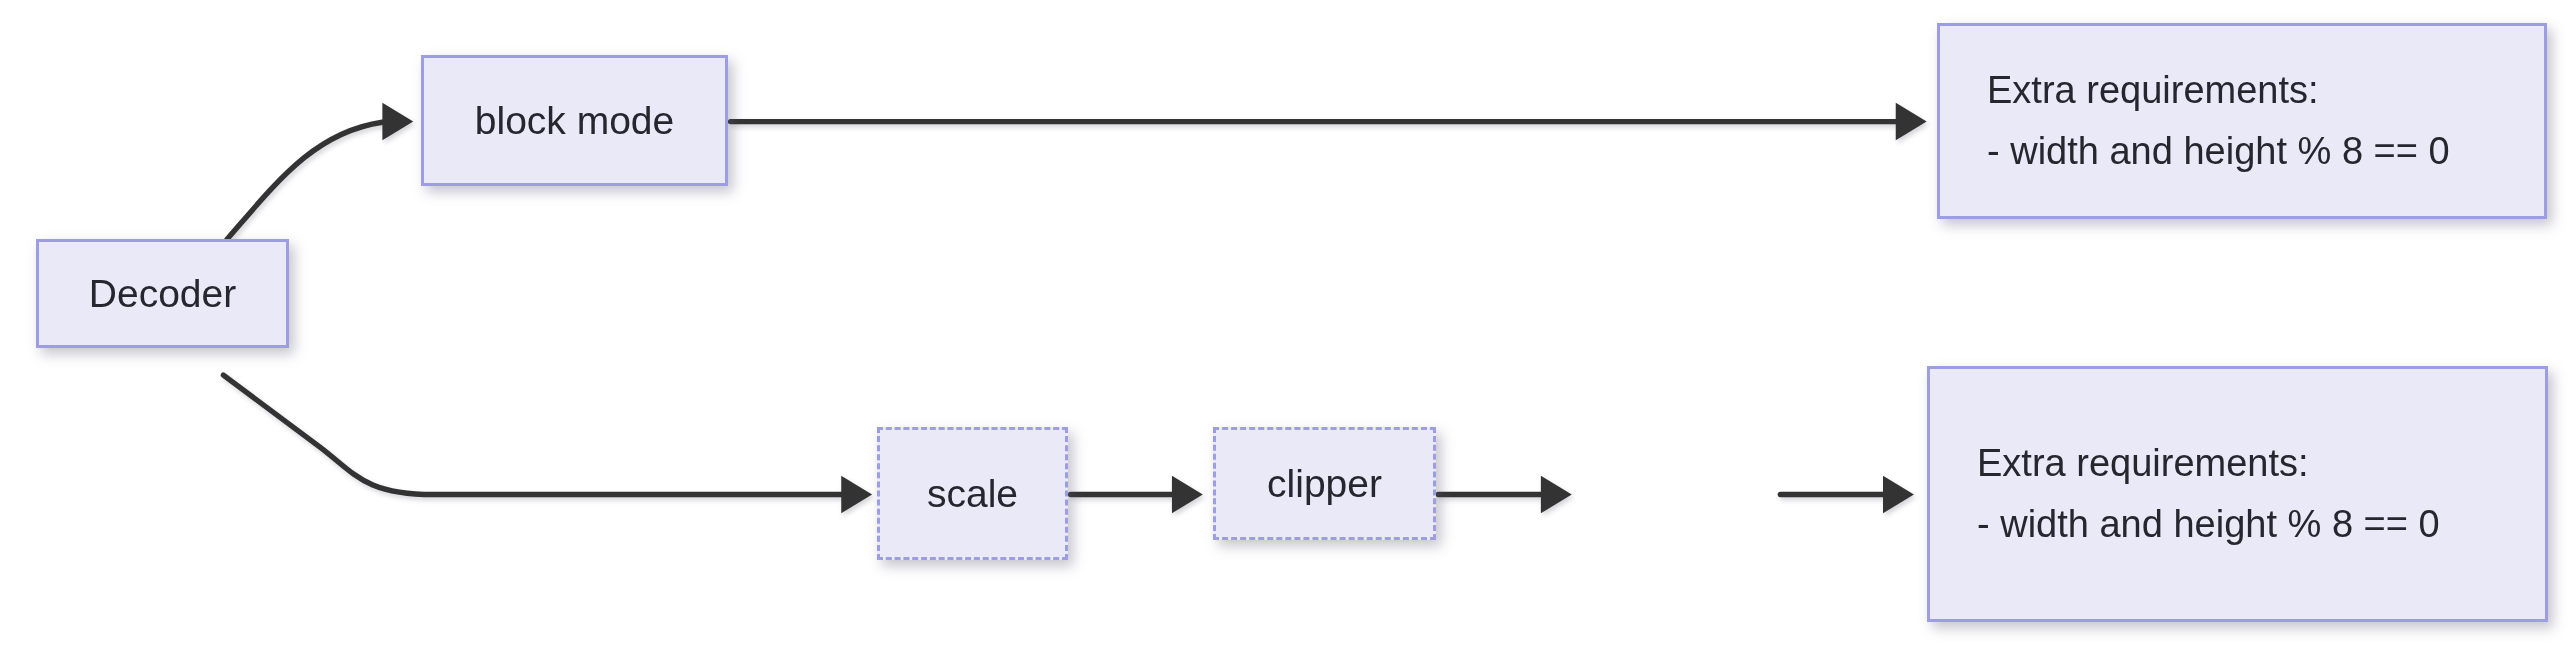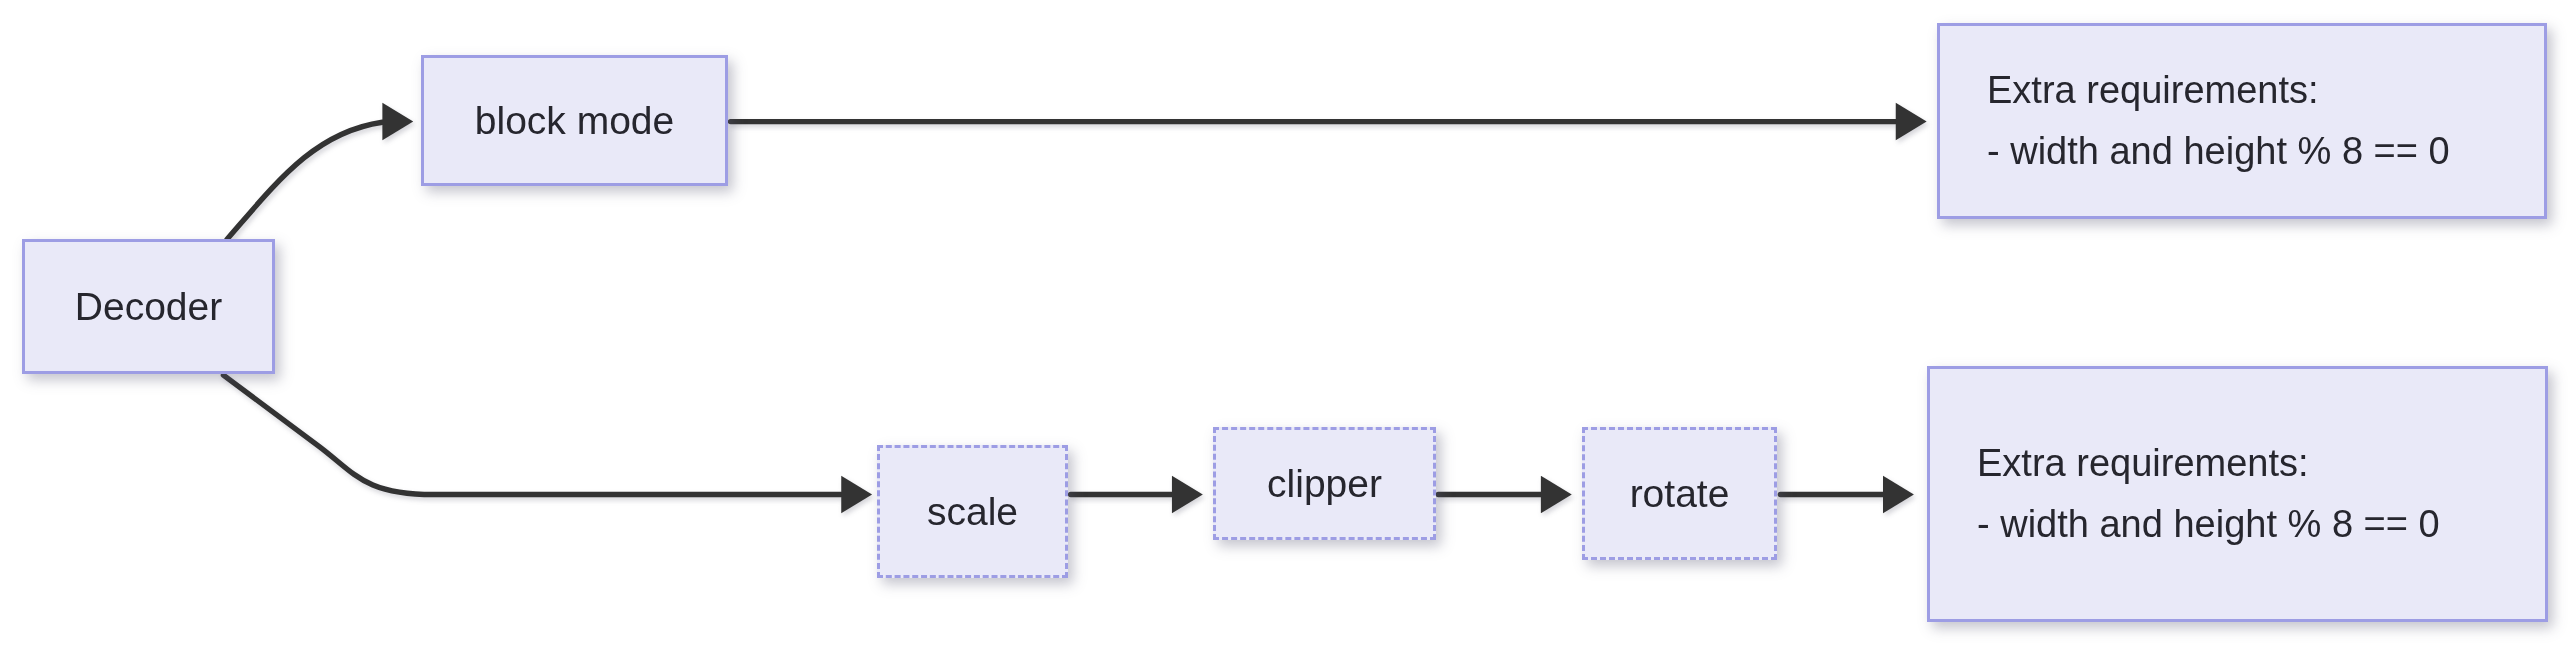--- a/index.html
+++ b/index.html
@@ -57,23 +57,23 @@
     align-items: flex-start;
     justify-content: center;
     padding-left: 47px;
     padding-right: 13.4px;
     font-size: 38px;
   }
   .node.note .line {
     line-height: 61px;
     white-space: nowrap;
   }
-  #node-decoder      { left:   22px; top: 239px; width: 253px; height: 135px; }
+  #node-decoder      { left:   36px; top: 239px; width: 253px; height: 109px; }
   #node-block-mode   { left:  421px; top:  55px; width: 307px; height: 131px; }
-  #node-scale        { left: 877px; top: 445px; width: 191px; height: 133px; }
+  #node-scale        { left: 877px; top: 427px; width: 191px; height: 133px; }
   #node-clipper      { left: 1213px; top: 427px; width: 223px; height: 113px; }
   #node-rotate       { left: 1582px; top: 427px; width: 195px; height: 133px; }
   #node-extra-top    { left: 1937px; top:  23px; width: 610px; height: 196px; }
   #node-extra-bottom { left: 1927px; top: 366px; width: 621px; height: 256px; }
 </style>
 </head>
 <body>
 
 <div class="canvas">
 
@@ -119,23 +119,20 @@
   </div>
 
   <div class="node dashed" id="node-scale">
     <span class="label">scale</span>
   </div>
 
   <div class="node dashed" id="node-clipper">
     <span class="label">clipper</span>
   </div>
 
-  <div class="node dashed" id="node-rotate">
-    <span class="label">rotate</span>
-  </div>
 
   <div class="node note" id="node-extra-top">
     <div class="line">Extra requirements:</div>
     <div class="line">- width and height % 8 == 0</div>
   </div>
 
   <div class="node note" id="node-extra-bottom">
     <div class="line">Extra requirements:</div>
     <div class="line">- width and height % 8 == 0</div>
   </div>

